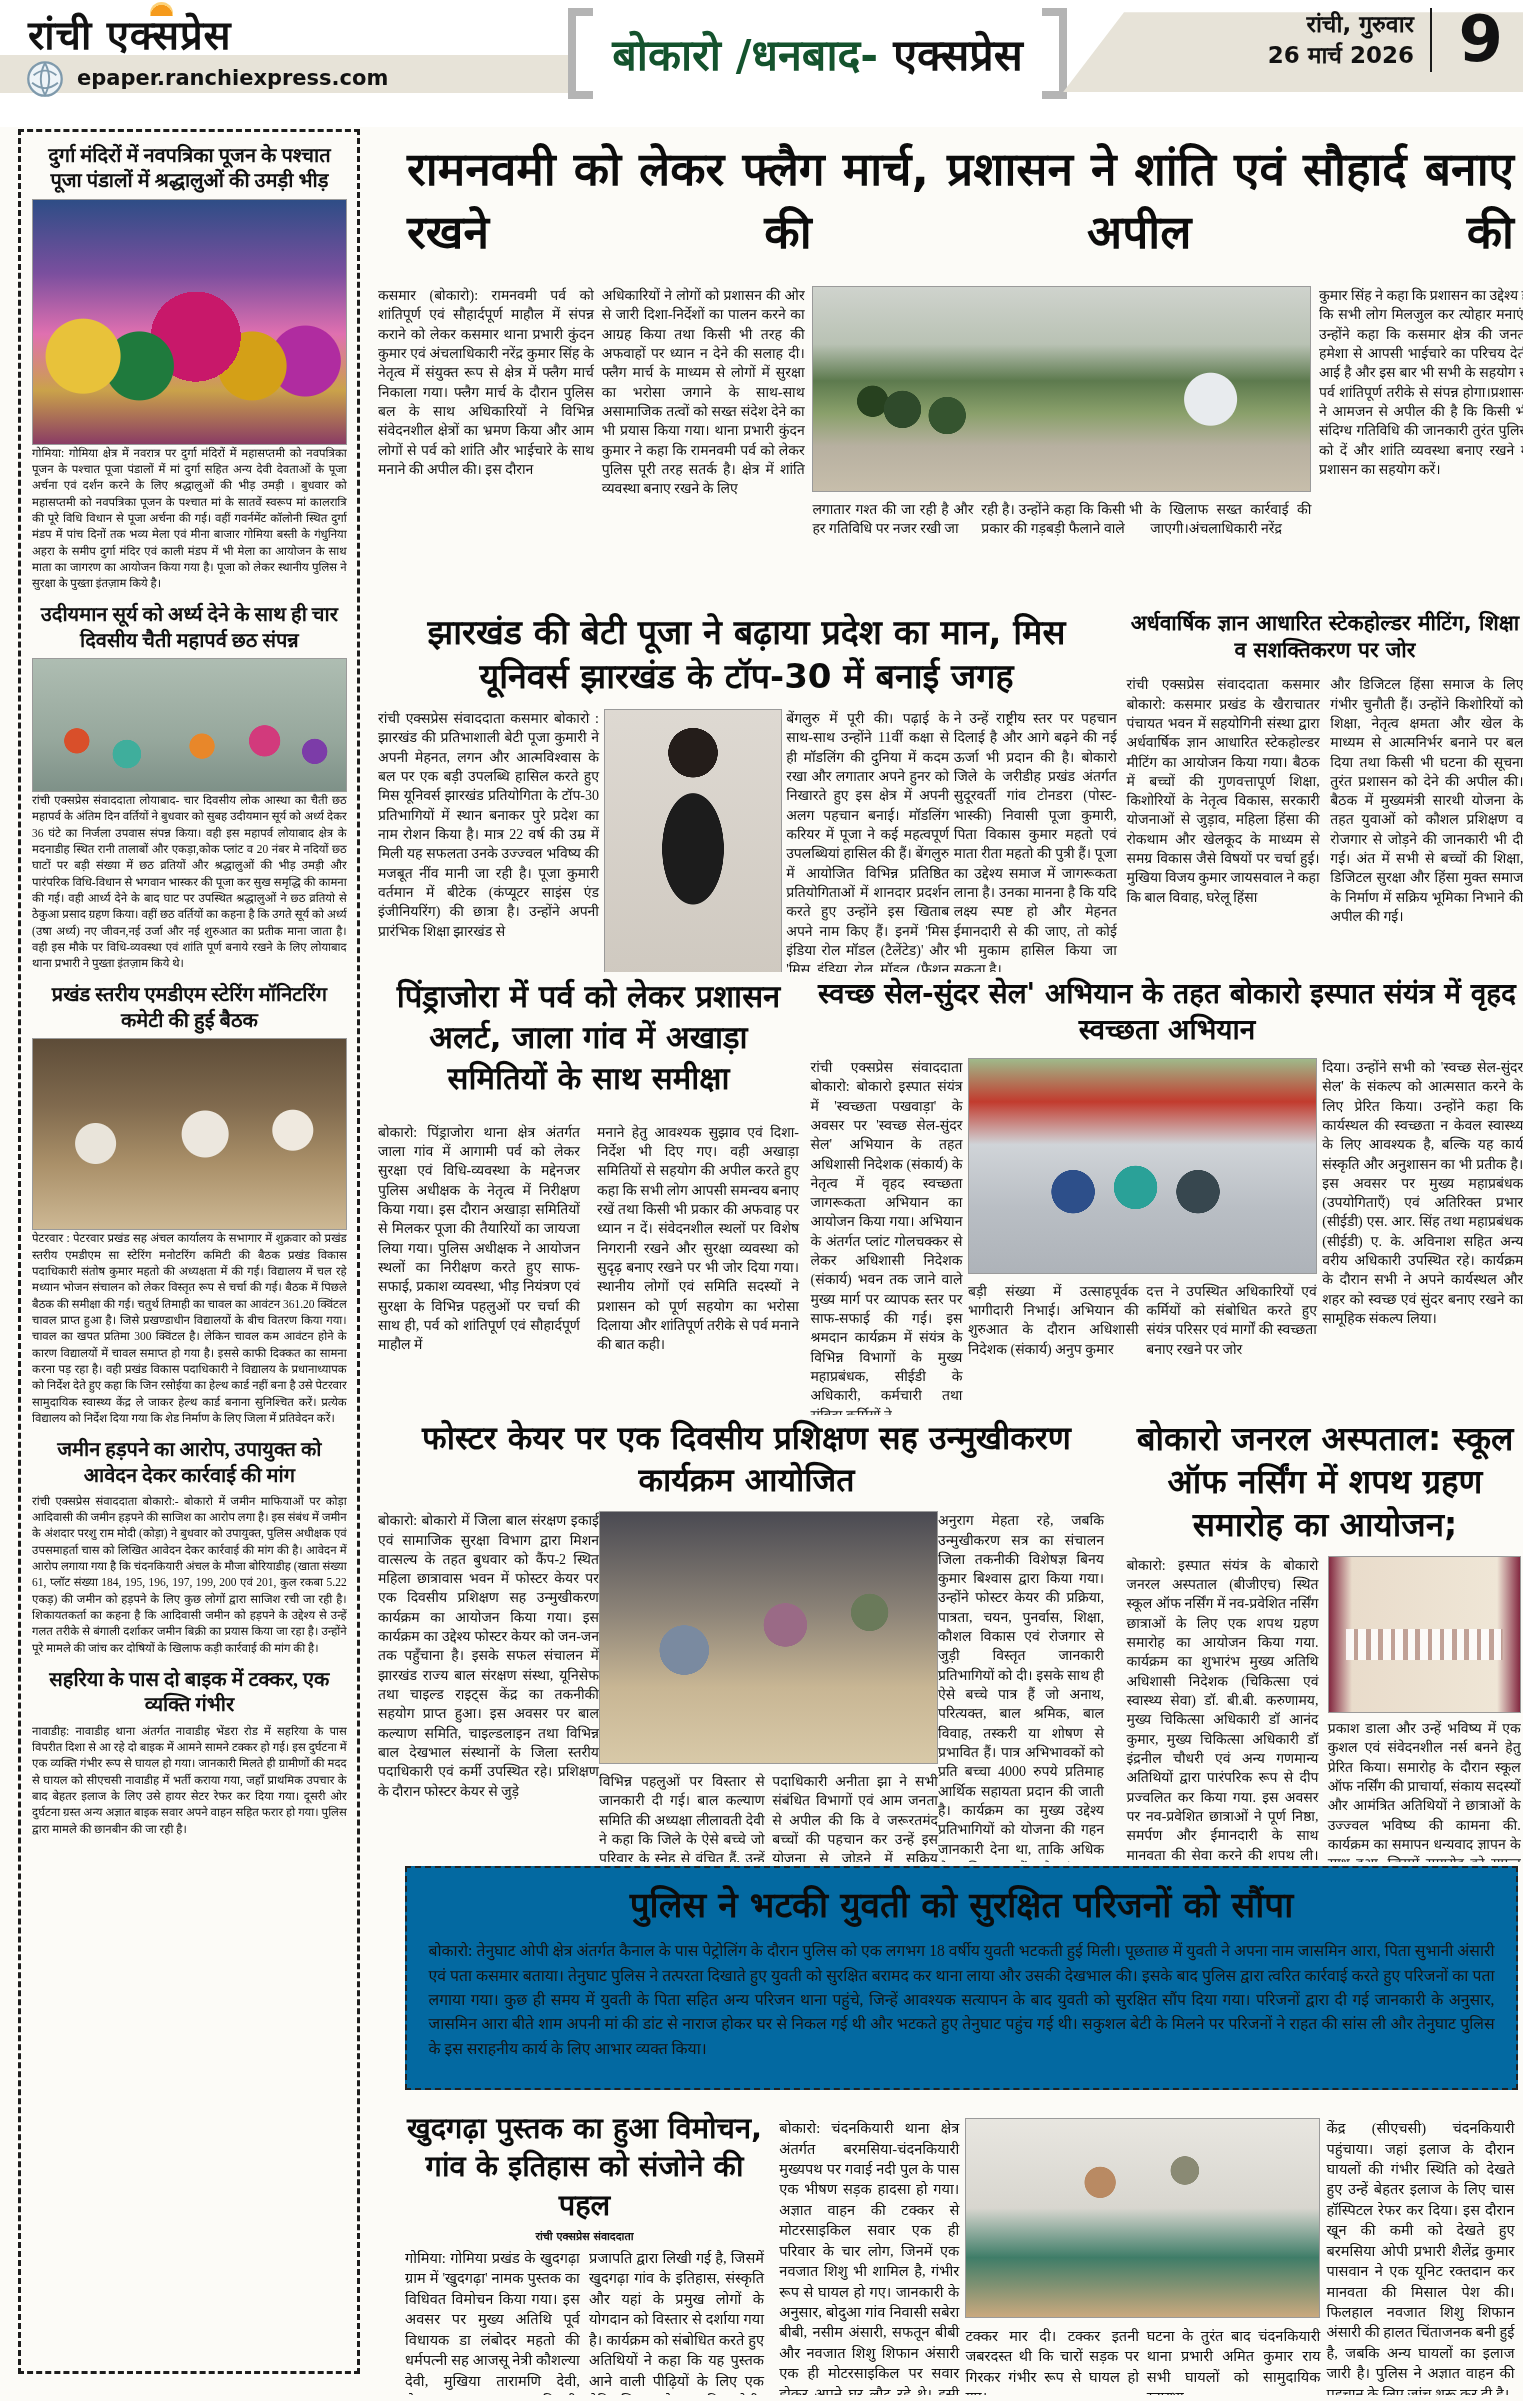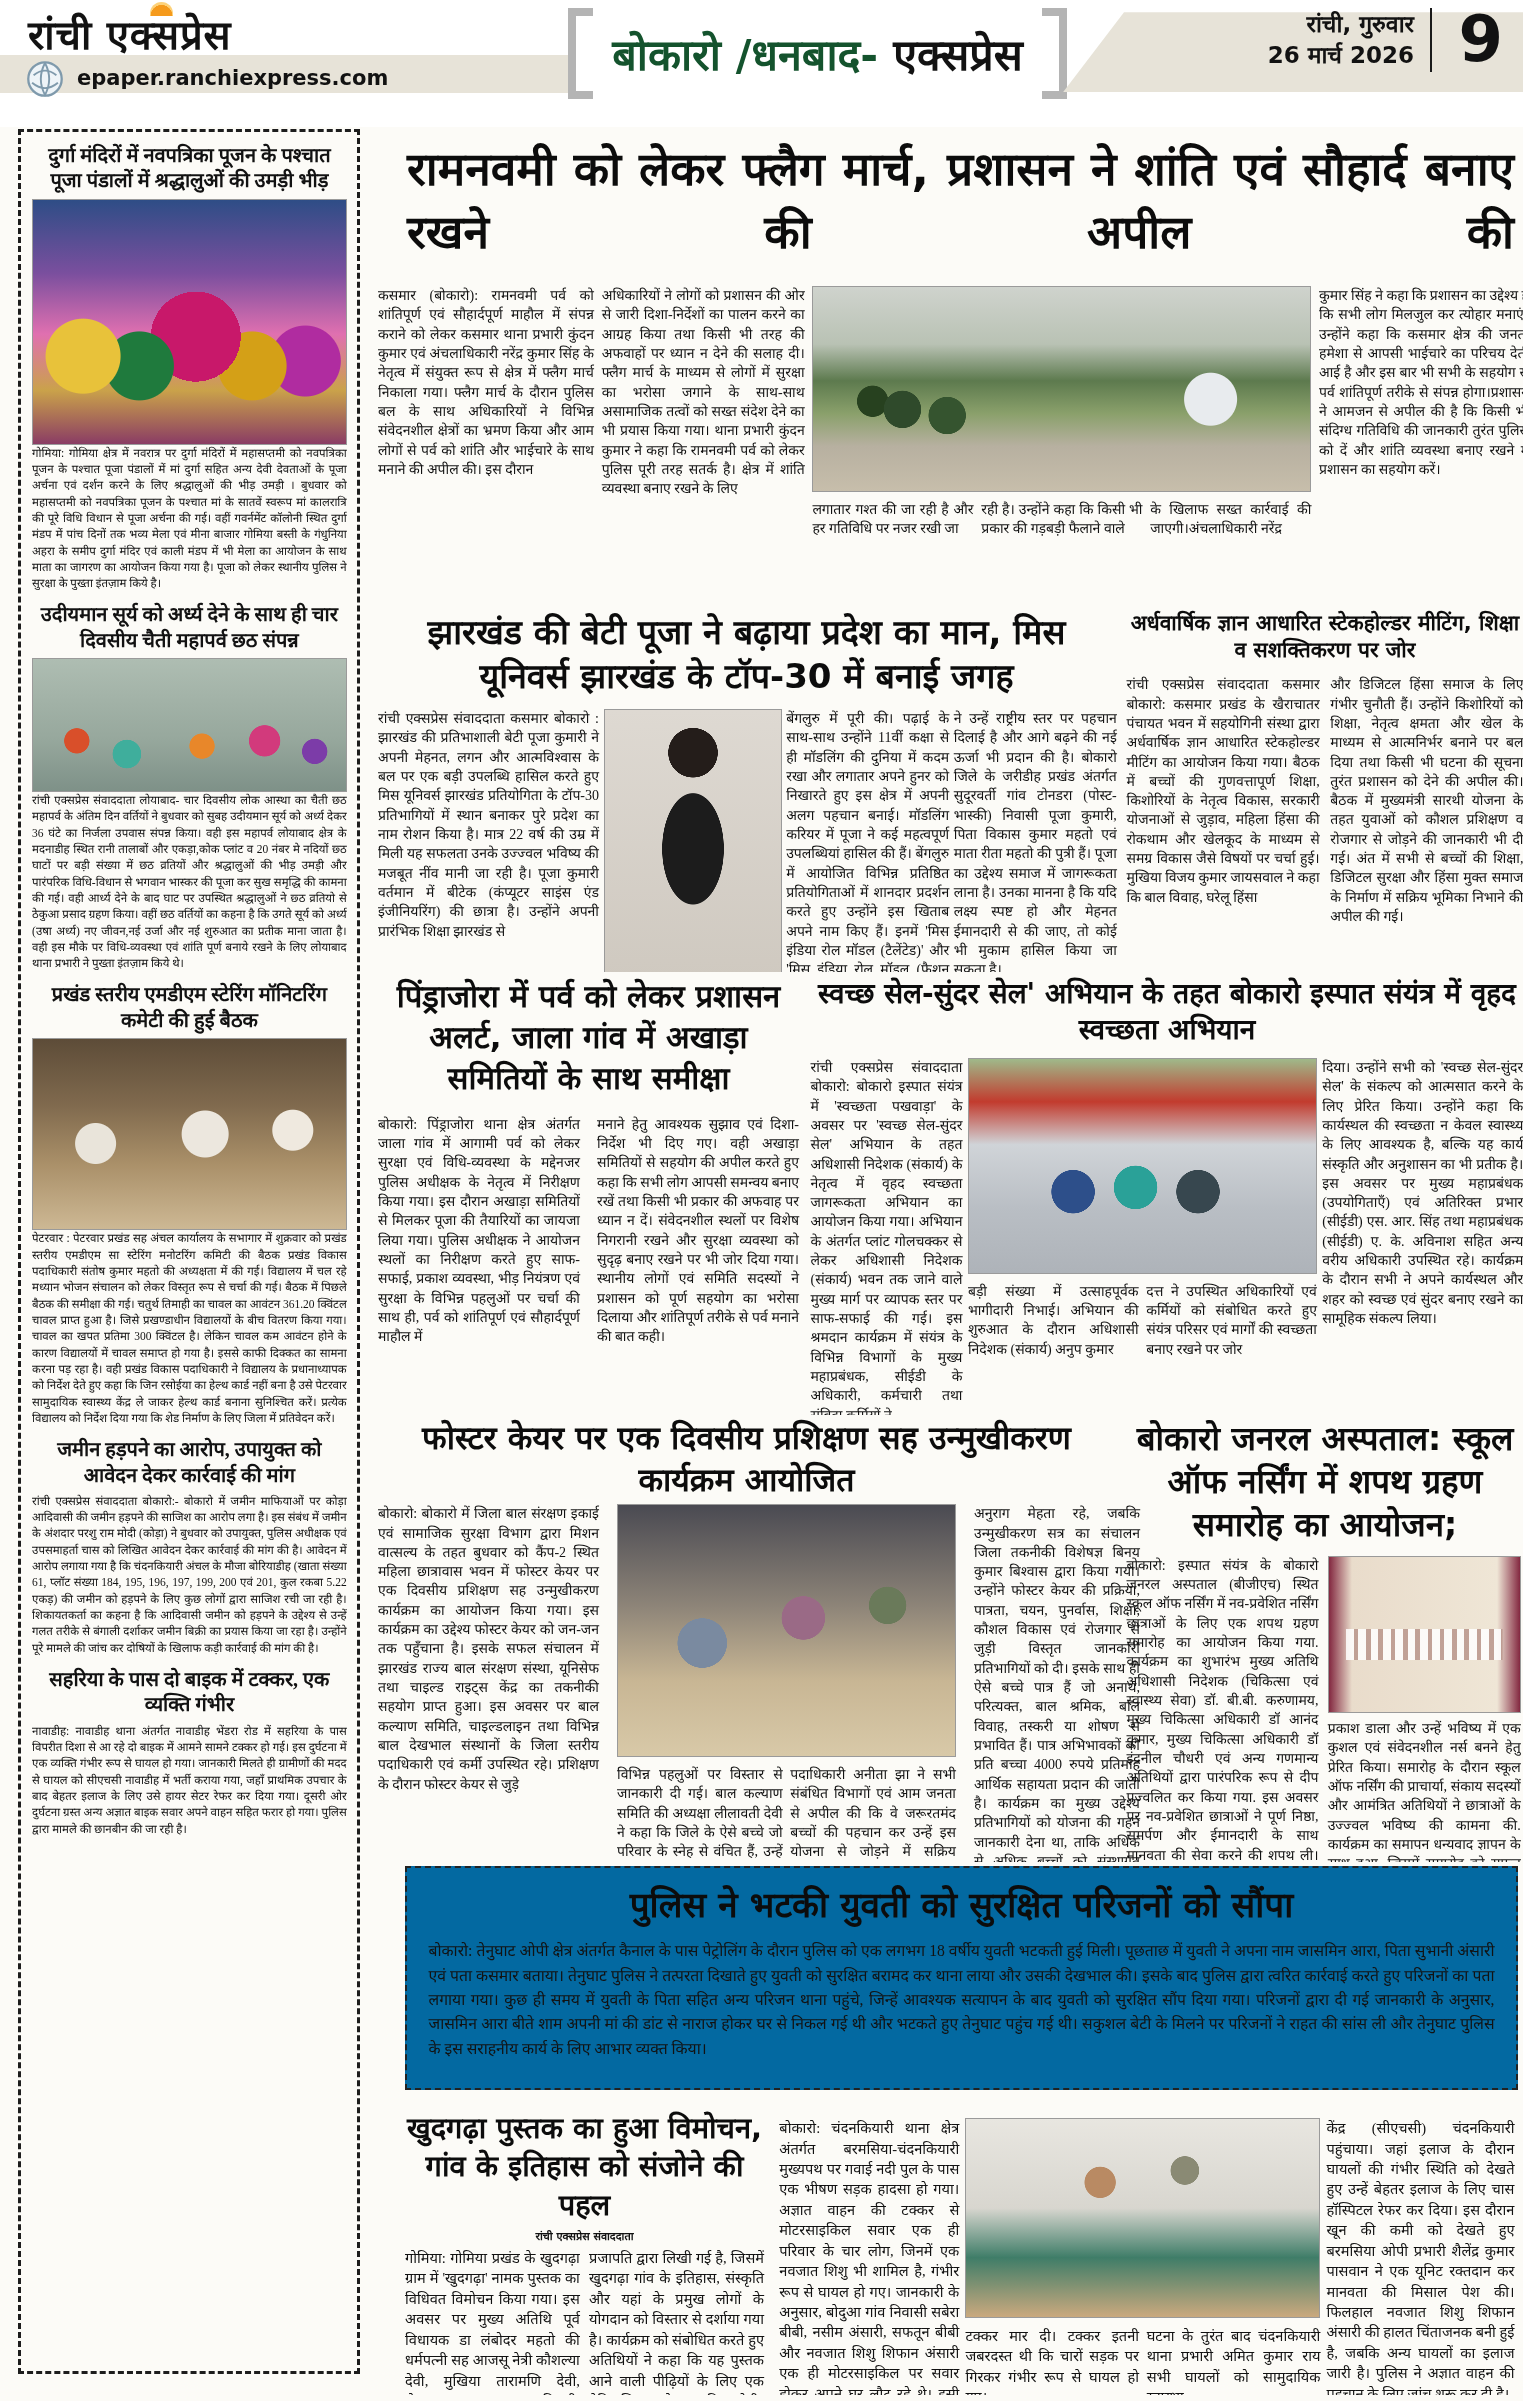--- a/index.html
+++ b/index.html
@@ -85,35 +85,35 @@
  radial-gradient(circle at 50% 16%,#241d1a 0 24.6px,rgba(0,0,0,0) 25px),
  radial-gradient(ellipse 51px 92px at 50% 52%,#1c1c1c 0 60%,rgba(0,0,0,0) 61%),
  linear-gradient(180deg,#ded9d2 0%,#cfc9c0 100%);}
 .st-hl{font-size:21px;line-height:1.3;text-align:center;}
 .st-body{display:grid;grid-template-columns:1fr 1fr;column-gap:10.7px;margin-top:10.7px;}
 
 
 .row3{position:absolute;left:378px;top:976px;width:1145px;height:439px;overflow:hidden;
   display:grid;grid-template-columns:421px 713px;column-gap:11.5px;}
 .pj-hl{font-size:31px;line-height:1.32;text-align:center;}
-.pj-body{display:grid;grid-template-columns:1fr 1fr;column-gap:17px;margin-top:16px;}
+.pj-body{display:grid;grid-template-columns:1fr 1fr;column-gap:17px;margin-top:24px;}
 .sw-hl{font-size:28px;line-height:1.3;text-align:center;}
 .sw-body{display:grid;grid-template-columns:152px 349px 201px;column-gap:5.4px;margin-top:9.2px;}
 .ph-swachh{height:216px;background:
  radial-gradient(circle at 30% 62%,#2d4f8a 0 21.5px,rgba(0,0,0,0) 22px),
  radial-gradient(circle at 48% 60%,#2aa198 0 21.5px,rgba(0,0,0,0) 22px),
  radial-gradient(circle at 66% 62%,#37474f 0 21.5px,rgba(0,0,0,0) 22px),
  linear-gradient(180deg,#9fb98a 0%,#c23b2e 20%,#d0d4d8 40%,#b9bec4 70%,#aeb3b9 100%);}
 .under2{display:grid;grid-template-columns:1fr 1fr;column-gap:7.7px;margin-top:7.7px;}
 
 
 .row4{position:absolute;left:378px;top:1418px;width:1145px;height:444px;overflow:hidden;
   display:grid;grid-template-columns:737px 397px;column-gap:11.5px;}
 .fo-hl{font-size:32px;line-height:1.3;text-align:center;}
-.fo-body{display:grid;grid-template-columns:221px 339px 166px;column-gap:18px;margin-top:3px;}
+.fo-body{display:grid;grid-template-columns:221px 339px 166px;column-gap:0;margin-top:10px;}
 .ph-foster{height:253px;background:
  radial-gradient(circle at 25% 55%,#7a8aa0 0 24.6px,rgba(0,0,0,0) 25px),
  radial-gradient(circle at 55% 45%,#9a6a86 0 21.5px,rgba(0,0,0,0) 22px),
  radial-gradient(circle at 80% 40%,#6a7a5a 0 18.4px,rgba(0,0,0,0) 19px),
  linear-gradient(180deg,#4a4a52 0%,#8d8478 40%,#c8b694 70%,#d8c9a8 100%);}
 .nu-hl{font-size:33px;line-height:1.3;text-align:center;}
 .nu-body{display:grid;grid-template-columns:192px 193px;column-gap:9.2px;margin-top:9.2px;}
 .ph-nursing{height:157px;margin-bottom:6.1px;background:
  repeating-linear-gradient(90deg,rgba(255,255,255,.85) 0 7.7px,rgba(185,150,140,.85) 7.7px 12.3px) 50% 58%/82% 31px no-repeat,
  linear-gradient(90deg,#832840 0%,#e9dccb 12%,#efe6d6 88%,#832840 100%);}

